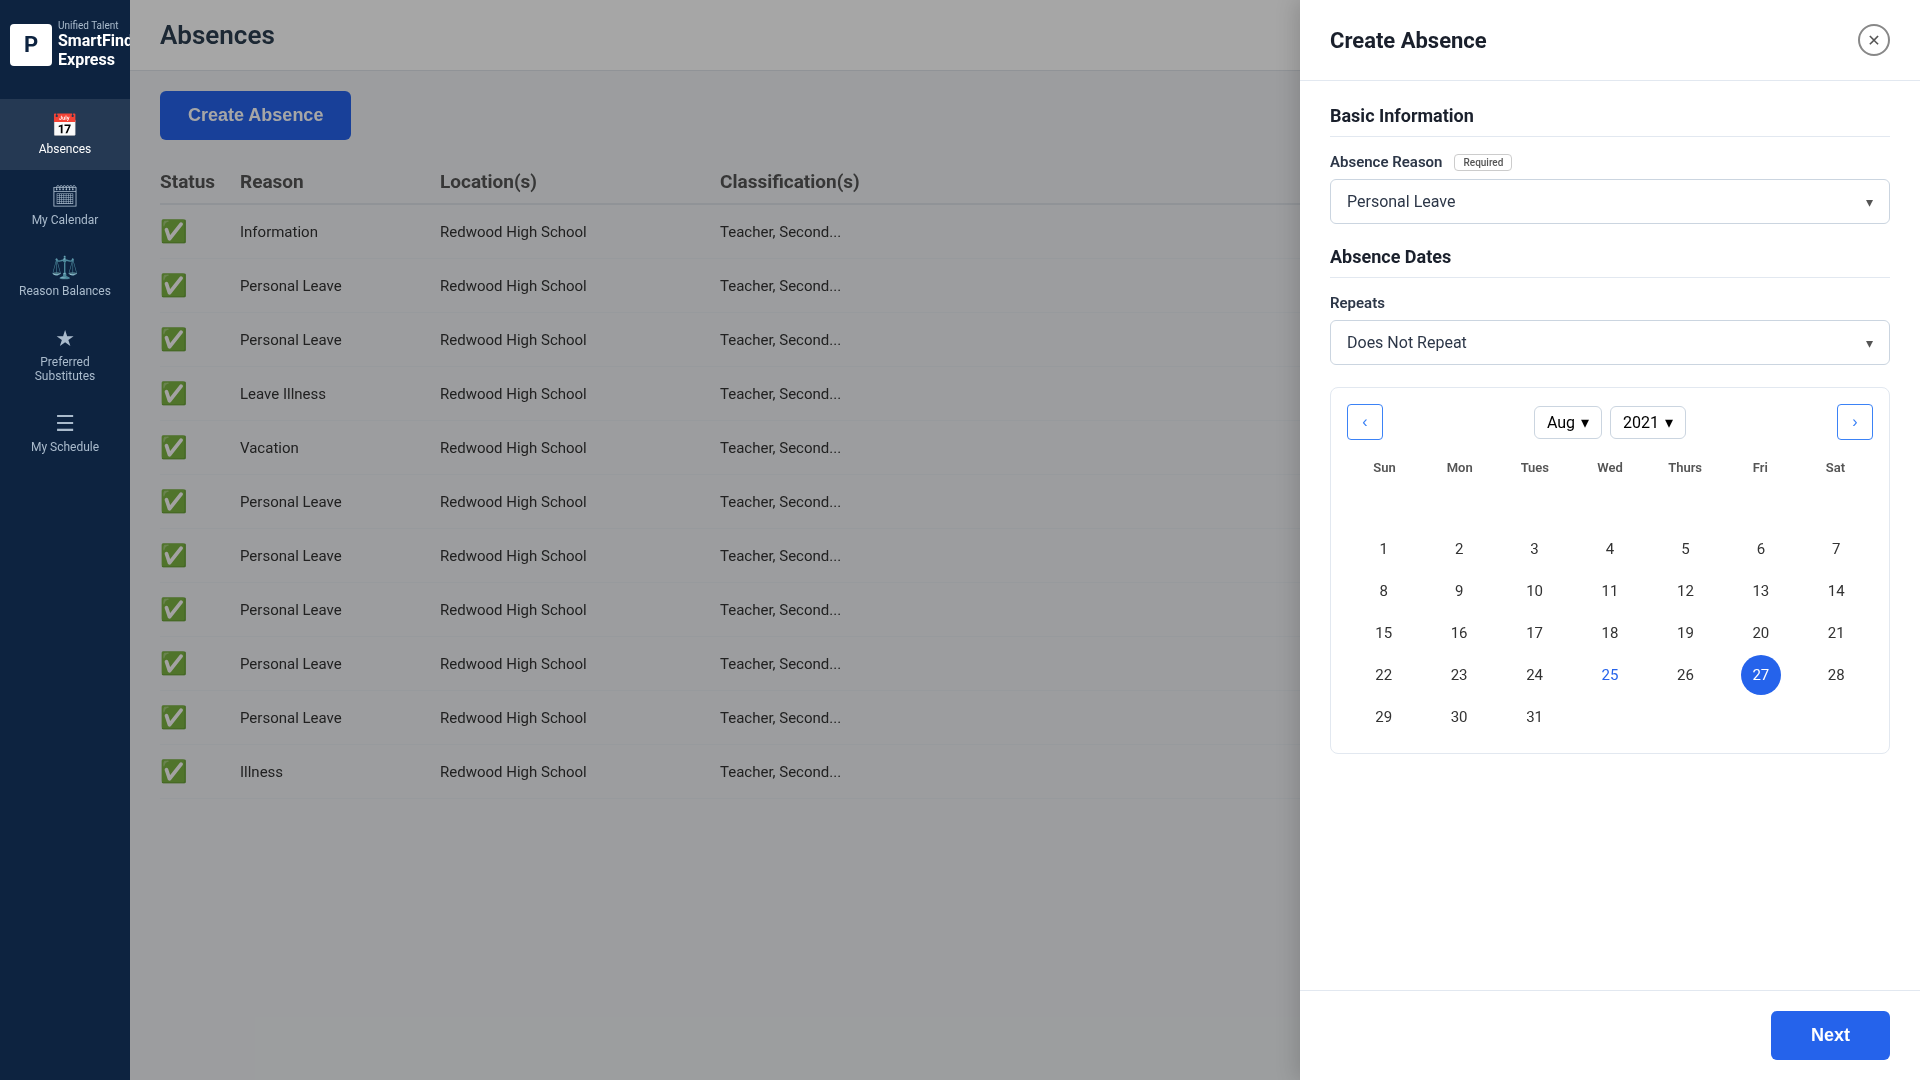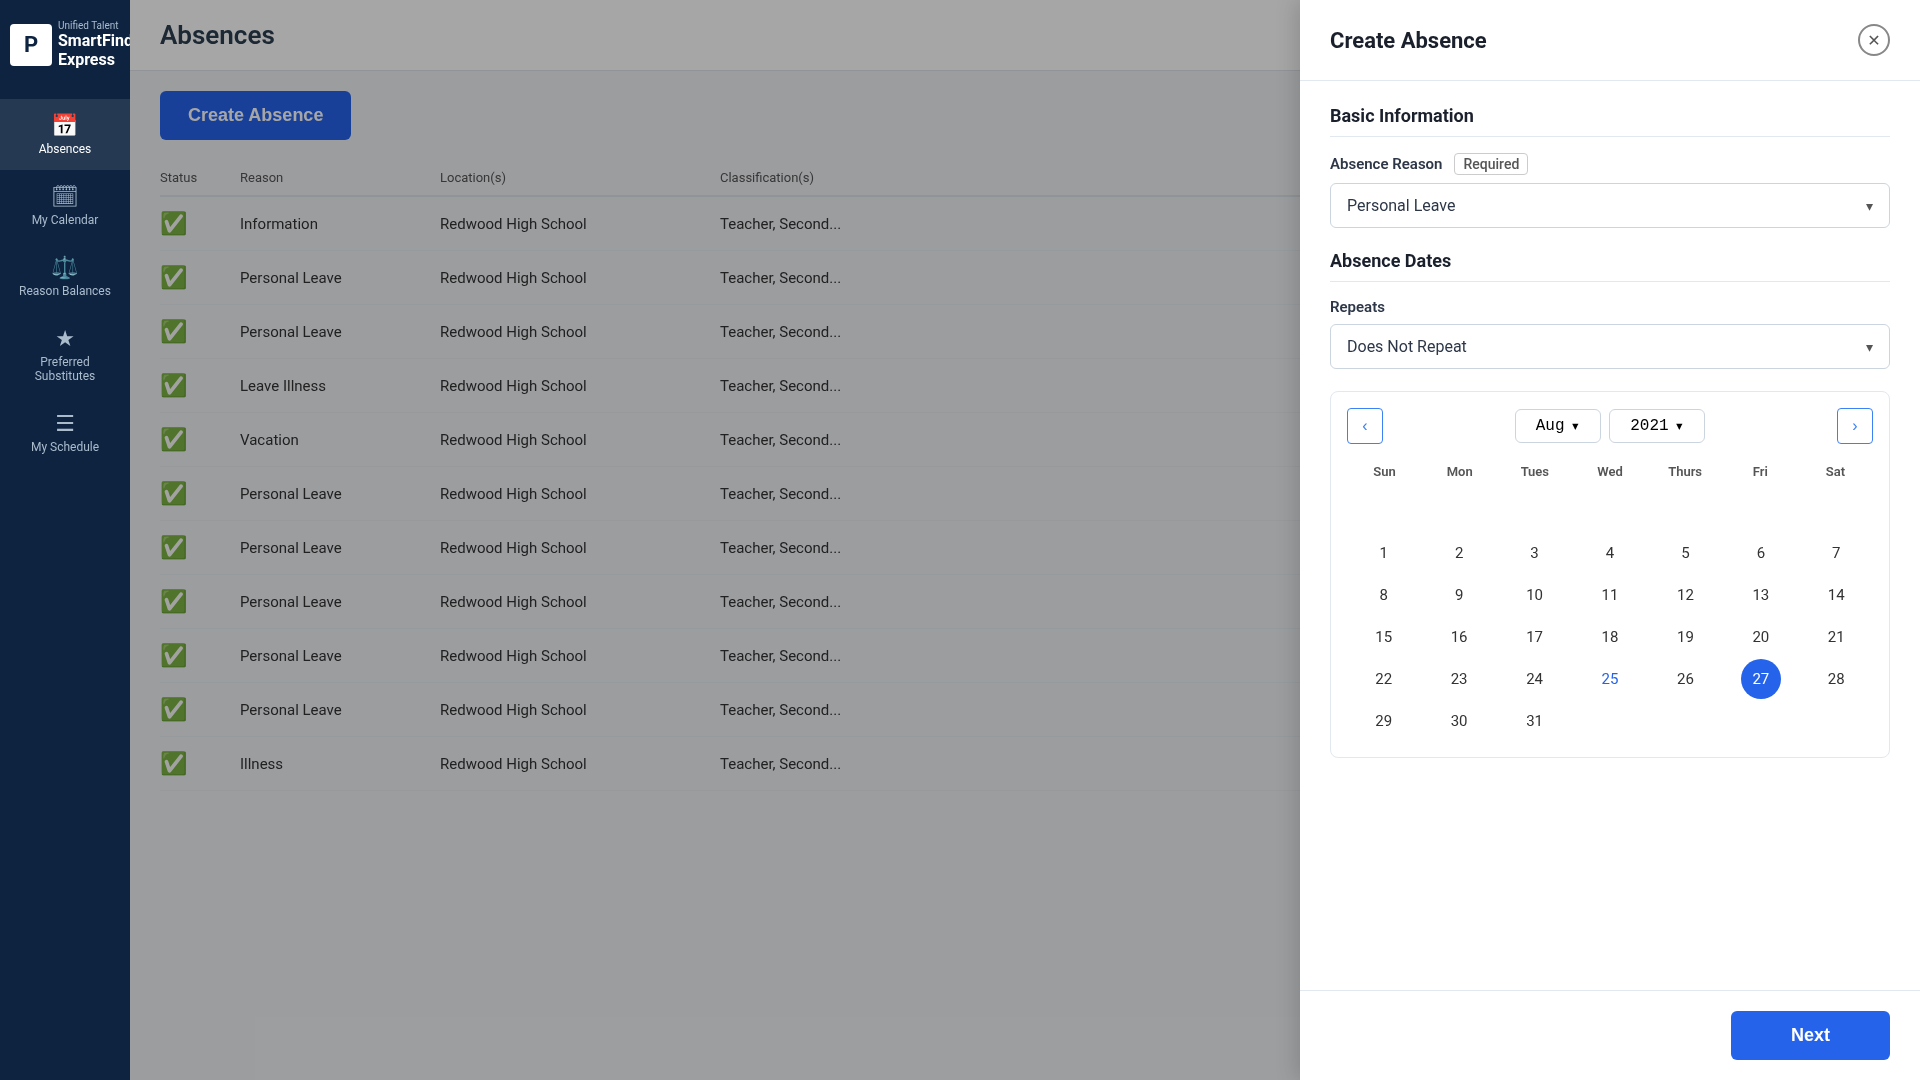--- a/index.html
+++ b/index.html
@@ -92,22 +92,22 @@
     .absences-table {
       width: 100%;
       padding: 0 30px;
     }
     .table-header {
       display: grid;
       grid-template-columns: 80px 200px 280px 300px;
       padding: 10px 0;
       border-bottom: 2px solid #dde2e8;
       color: #555;
-      font-weight: 400;
-      font-size: 13px;
+      font-weight: 700;
+      font-size: 19px;
     }
     .table-row {
       display: grid;
       grid-template-columns: 80px 200px 280px 300px;
       padding: 14px 0;
       border-bottom: 1px solid #e8edf2;
       align-items: center;
       font-size: 15px;
       color: #333;
     }
@@ -172,21 +172,21 @@
     .form-label {
       font-size: 15px;
       font-weight: 600;
       color: #2d3748;
       margin-bottom: 8px;
       display: flex;
       align-items: center;
       gap: 12px;
     }
     .required-badge {
-      font-size: 14px;
+      font-size: 10px;
       font-weight: 500;
       color: #555;
       border: 1px solid #ccc;
       padding: 2px 8px;
       border-radius: 4px;
     }
 
     .select-wrapper {
       position: relative;
       display: inline-block;
@@ -230,25 +230,24 @@
       cursor: pointer;
       font-size: 16px;
       display: flex; align-items: center; justify-content: center;
     }
     .cal-month-select, .cal-year-select {
       display: flex;
       align-items: center;
       gap: 6px;
       border: 1px solid #cbd5e0;
       border-radius: 6px;
-      padding: 6px 20px;
+      padding: 6px 12px;
       font-size: 16px;
       cursor: pointer;
       background: white;
-      font-family: Liberation Mono, monospace;
     }
     .cal-selects { display: flex; gap: 8px; }
 
     .calendar-grid { width: 100%; }
     .cal-weekdays {
       display: grid;
       grid-template-columns: repeat(7, 1fr);
       text-align: center;
       margin-bottom: 8px;
     }
@@ -285,21 +284,21 @@
     .modal-footer {
       padding: 20px 30px;
       border-top: 1px solid #e2e8f0;
       display: flex;
       justify-content: flex-end;
     }
     .next-btn {
       background: #2563eb;
       color: white;
       border: none;
-      padding: 14px 60px;
+      padding: 14px 40px;
       border-radius: 6px;
       font-size: 18px;
       font-weight: 600;
       cursor: pointer;
     }
   </style>
 </head>
 <body>
 
 <div class="sidebar">

